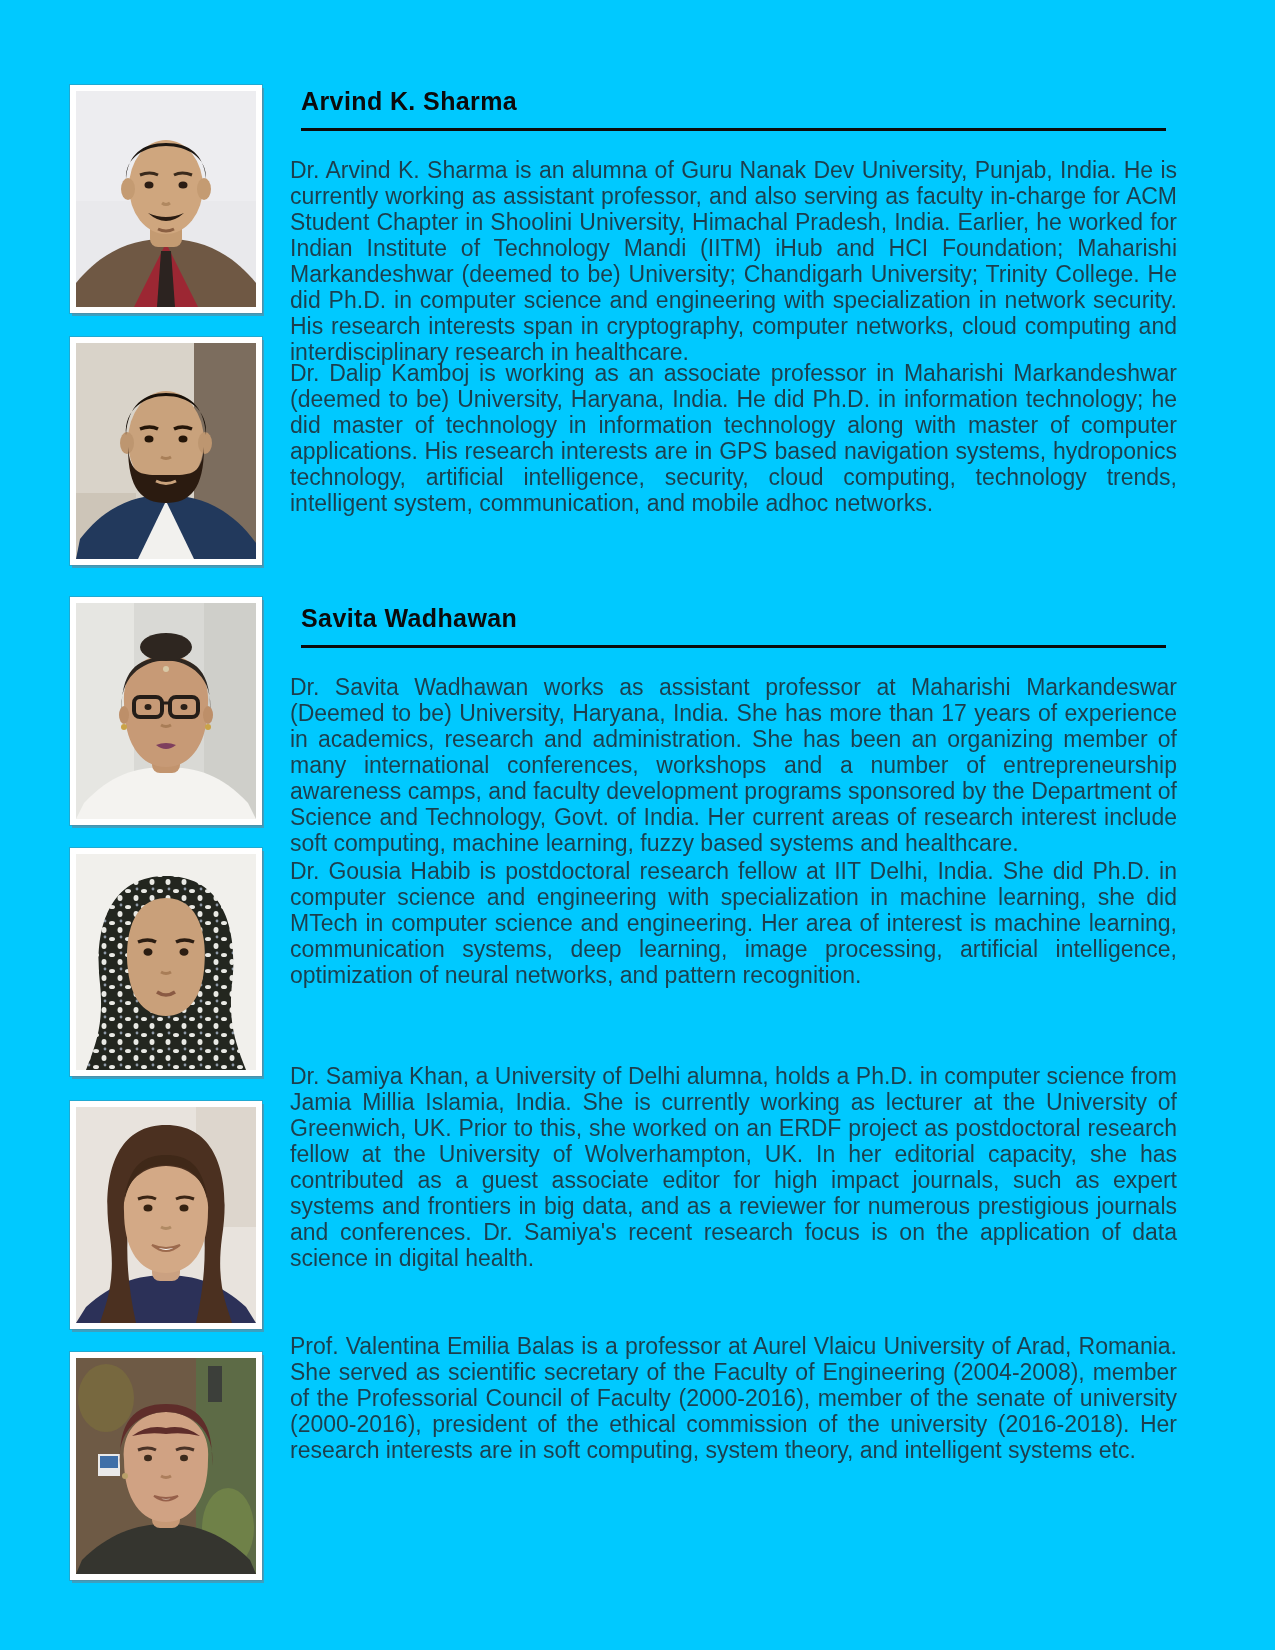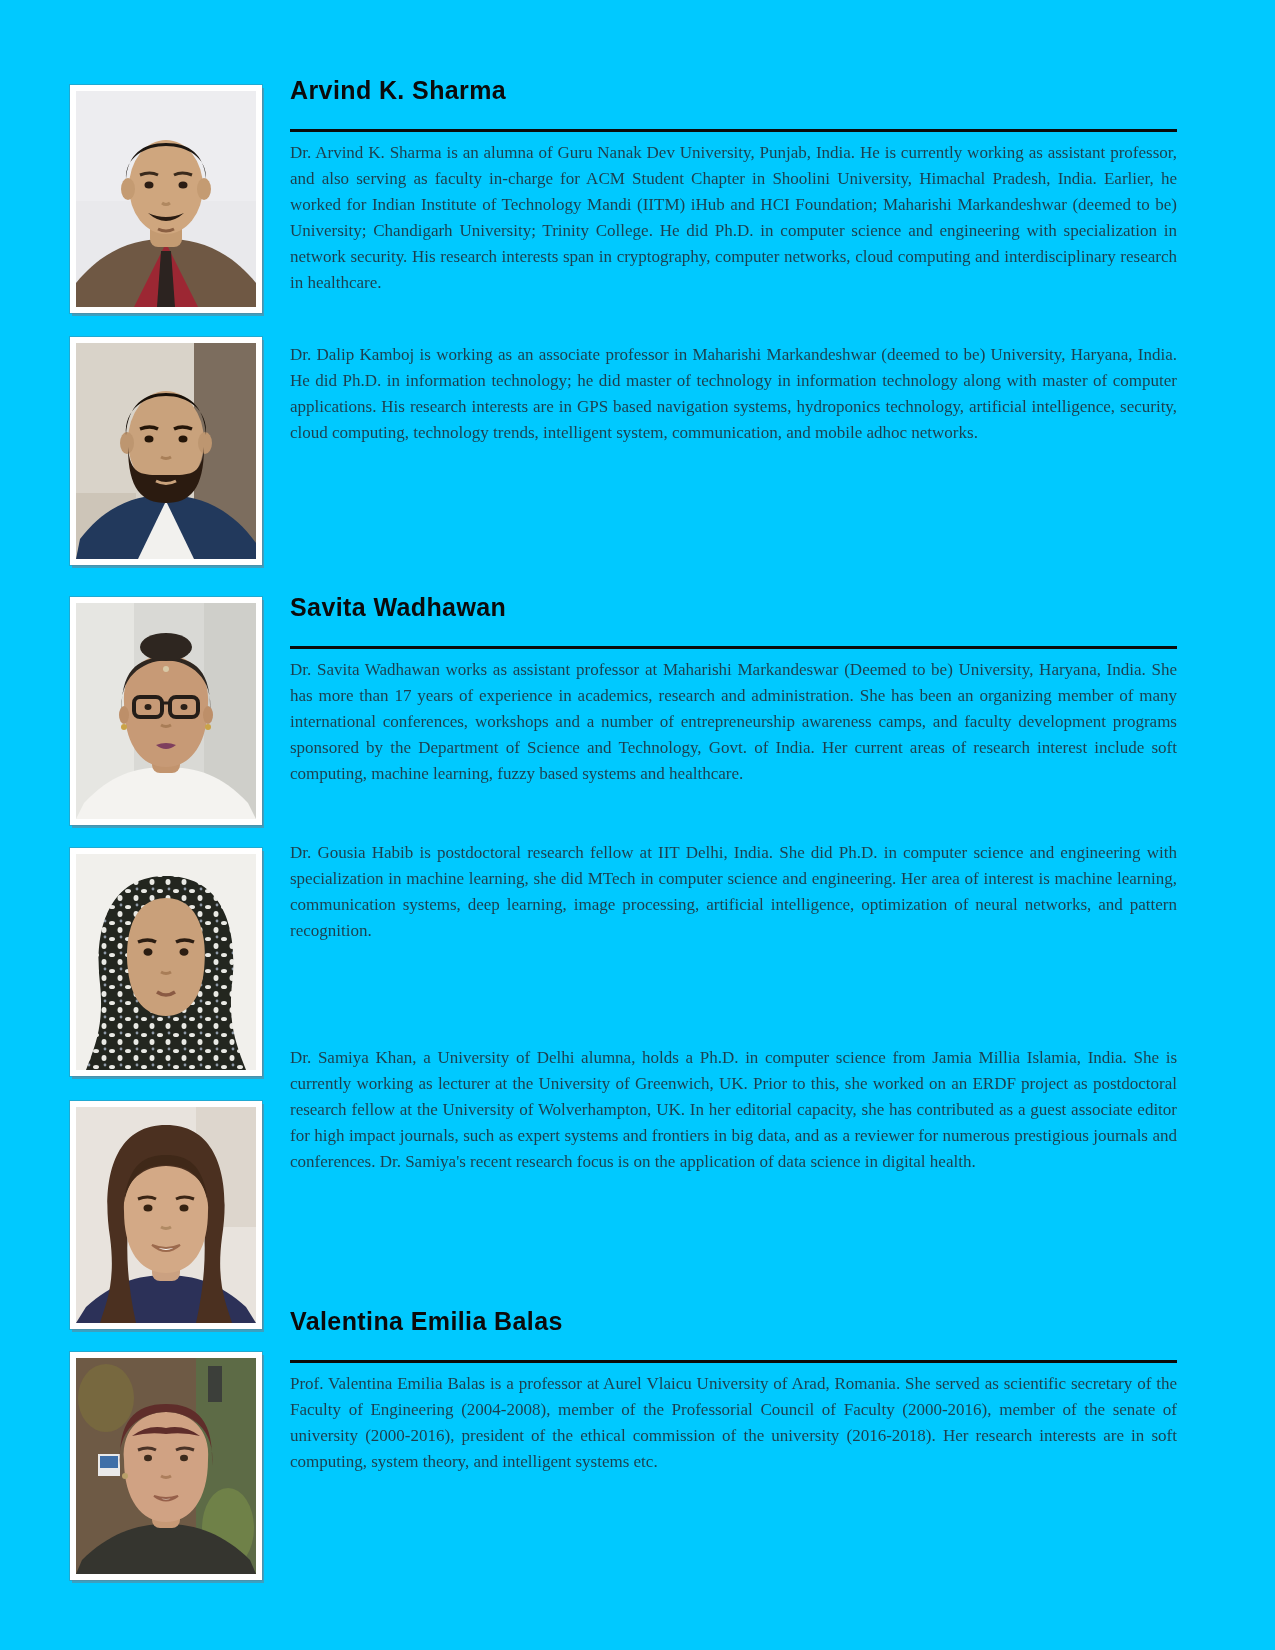--- a/index.html
+++ b/index.html
@@ -16,35 +16,34 @@
     background:#ffffff;
     padding:6px;
     box-shadow:2px 3px 0 rgba(110,125,140,.55), 0 0 0 1px rgba(90,110,125,.35);
   }
   .photo-frame svg{display:block;width:180px;height:216px;}
   .row-text{
     position:absolute;left:290px;
     width:887px;
   }
   .author-name{
-    margin:0;
+    margin:11px;
     font-size:25px;
     font-weight:bold;
     letter-spacing:.4px;
     color:#0b0b0c;
-    padding-bottom:24px;
+    padding-bottom:12px;
     border-bottom:3px solid #0b0b0c;
   }
   .author-bio{
-    margin:8px 0 0 0;
-    font-size:17px;
+    margin:26px 0 0 0;
+    font-size:23px;
     line-height:26px;
     text-align:justify;
     color:#1c3f4e;
-    font-family:Liberation Serif, serif;
   }
 </style>
 </head>
 <body>
 
 <div class="page">
 
   <div class="photo-frame" style="top:85px">
     <svg viewBox="0 0 180 216">
       <rect width="180" height="216" fill="#e9e9ec"></rect>
@@ -188,17 +187,16 @@
       <path d="M62,92 Q72,88 80,92" stroke="#4a3327" stroke-width="3" fill="none"></path>
       <path d="M100,92 Q108,88 118,92" stroke="#4a3327" stroke-width="3" fill="none"></path>
       <ellipse cx="72" cy="100" rx="4" ry="3.2" fill="#3c2a1c"></ellipse>
       <ellipse cx="108" cy="100" rx="4" ry="3.2" fill="#3c2a1c"></ellipse>
       <path d="M85,118 Q90,121 95,118" stroke="#ac7e5c" stroke-width="3" fill="none"></path>
       <path d="M78,138 Q90,147 102,138 Q90,142 78,138 Z" fill="#f0e6da" stroke="#96604a" stroke-width="2"></path>
       <circle cx="49" cy="118" r="3" fill="#b9a06a"></circle>
     </svg>
   </div>
   <div class="row-text" style="top:1307px">
-    <h2 class="author-name">Valentina Emilia Balas</h2>
     <p class="author-bio">Prof. Valentina Emilia Balas is a professor at Aurel Vlaicu University of Arad, Romania. She served as scientific secretary of the Faculty of Engineering (2004-2008), member of the Professorial Council of Faculty (2000-2016), member of the senate of university (2000-2016), president of the ethical commission of the university (2016-2018). Her research interests are in soft computing, system theory, and intelligent systems etc.</p>
   </div>
 
 </div>
 
 </body></html>

